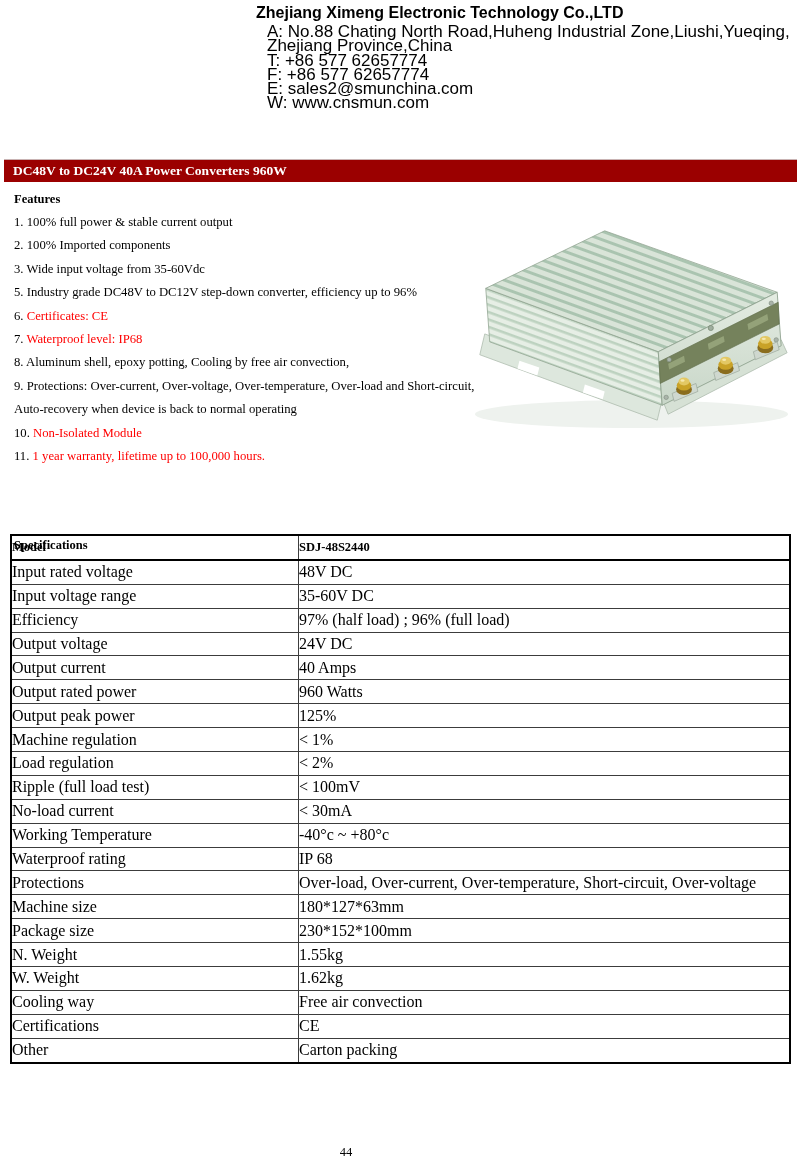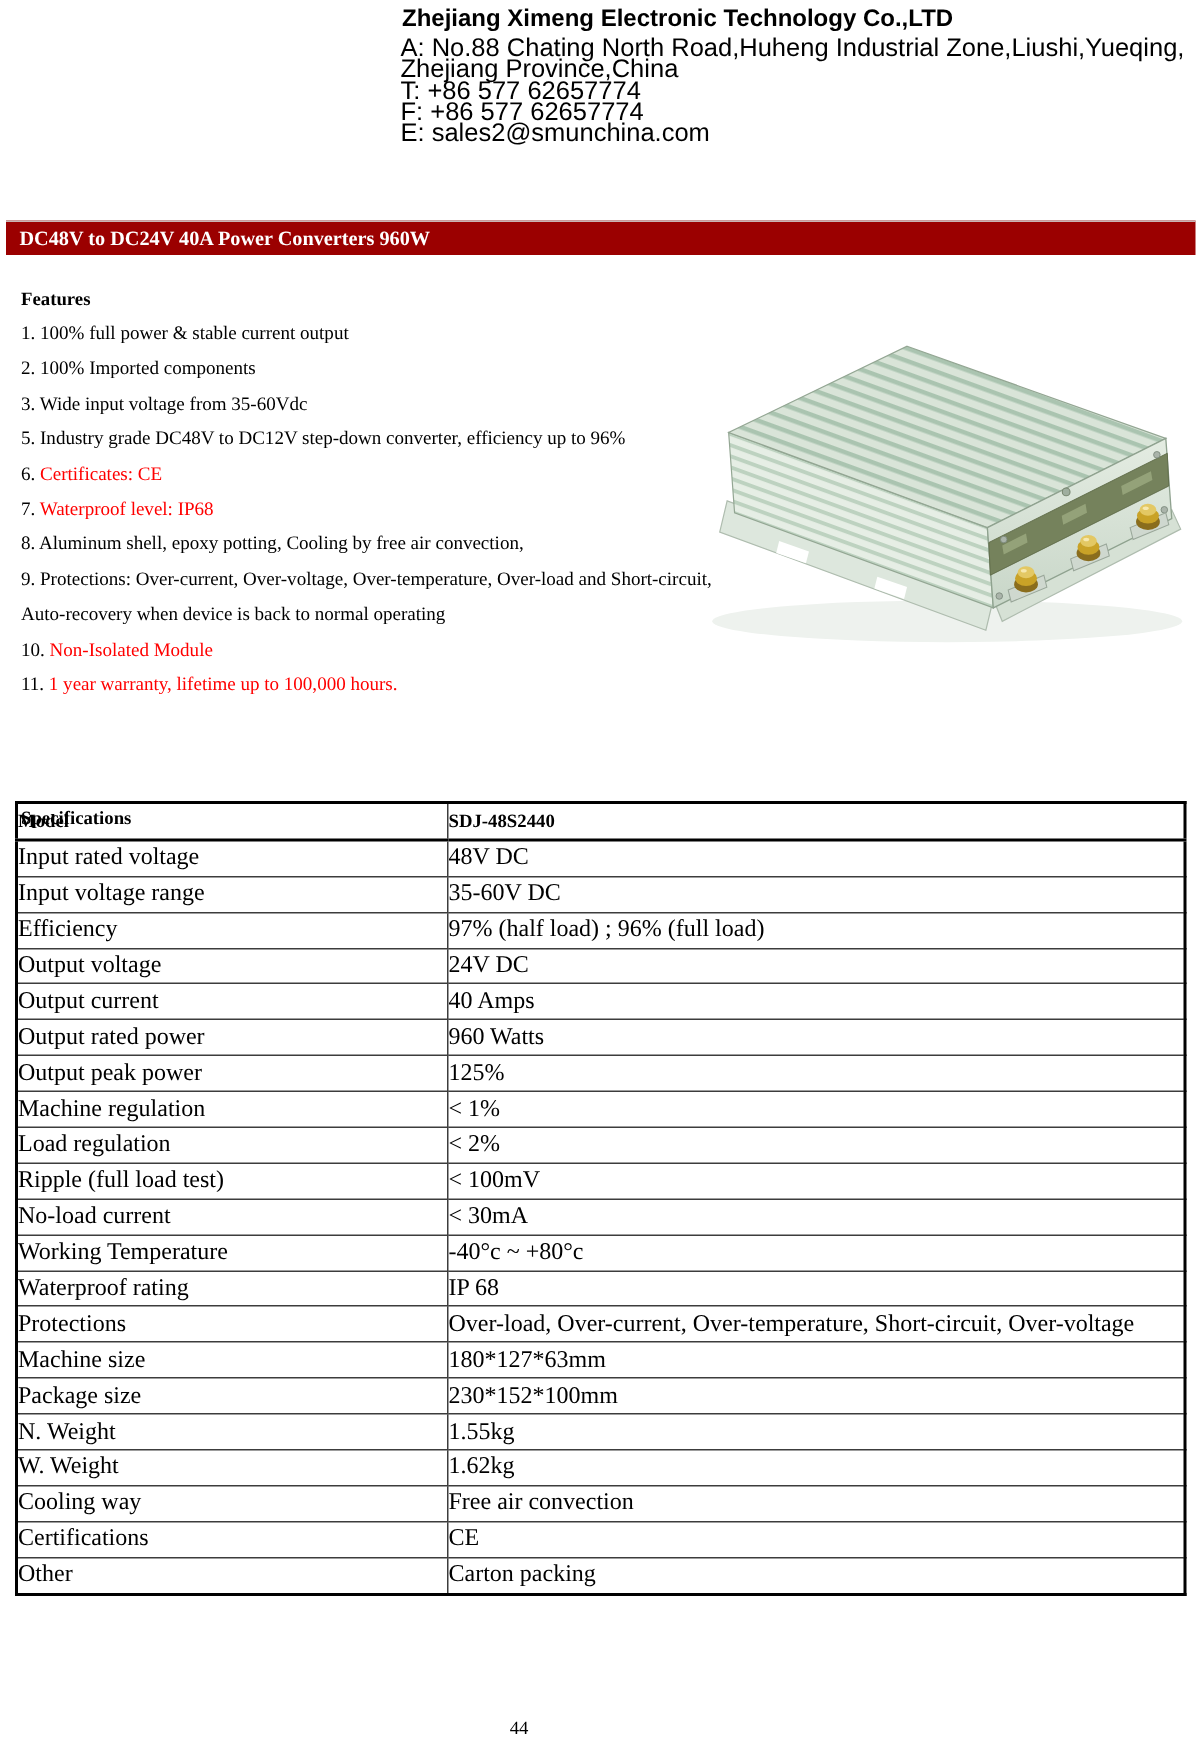--- a/index.html
+++ b/index.html
@@ -3,31 +3,31 @@
 <meta charset="utf-8">
 <style>
   :root { --banner-red:#9B0000; --feature-red:#FF0000; }
   html,body { margin:0; padding:0; }
   body {
     width:800px; height:1174px; position:relative; background:#ffffff;
     font-family:"Liberation Serif", serif; color:#000;
     overflow:hidden;
   }
   .company-title {
-    position:absolute; left:268px; top:4px;
+    position:absolute; left:256px; top:4px;
     font-family:"Liberation Sans", sans-serif; font-weight:bold; font-size:16px;
     white-space:nowrap;
   }
   .contact-block {
     position:absolute; left:267px; top:25px;
     font-family:"Liberation Sans", sans-serif; font-size:17px; line-height:14.3px;
     white-space:nowrap;
   }
   .banner {
-    position:absolute; left:4px; top:147px; width:793px; height:22px;
+    position:absolute; left:4px; top:159px; width:793px; height:22px;
     background:var(--banner-red); border-top:1px solid #c9b3b3;
     display:flex; align-items:center;
   }
   .banner .banner-text {
     color:#fff; font-weight:bold; font-size:13.5px; padding-left:9px; white-space:nowrap;
   }
   .features-heading {
     position:absolute; left:14px; top:192px; font-weight:bold; font-size:12.5px;
   }
   .features-list {
@@ -60,20 +60,21 @@
 <div>
 
   <div class="company-title">Zhejiang Ximeng Electronic Technology Co.,LTD</div>
 
   <div class="contact-block">
     <div>A: No.88 Chating North Road,Huheng Industrial Zone,Liushi,Yueqing,</div>
     <div>Zhejiang Province,China</div>
     <div>T: +86 577 62657774</div>
     <div>F: +86 577 62657774</div>
     <div>E: sales2@smunchina.com</div>
+    <div>W: www.cnsmun.com</div>
   </div>
 
   <div class="banner">
     <span class="banner-text">DC48V to DC24V 40A Power Converters 960W</span>
   </div>
 
   <div class="features-heading">Features</div>
   <div class="features-list">
       <div class="feature-item"><span>1. </span><span>100% full power &amp; stable current output</span></div>
       <div class="feature-item"><span>2. </span><span>100% Imported components</span></div>

